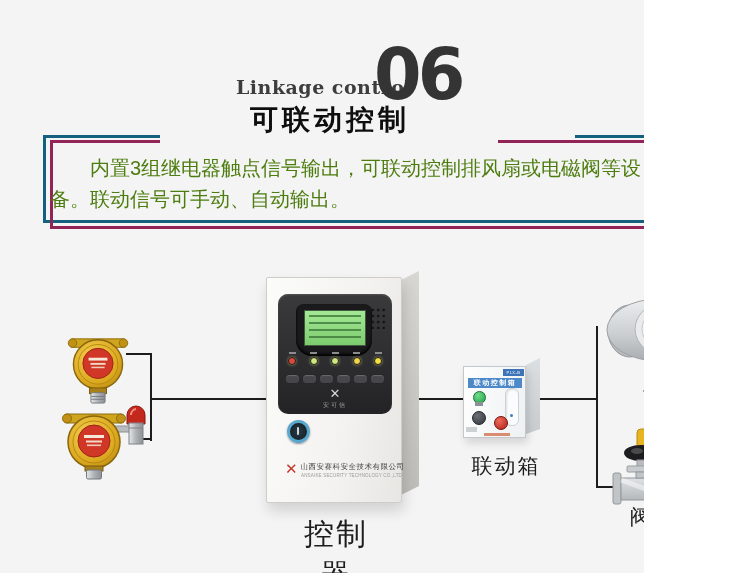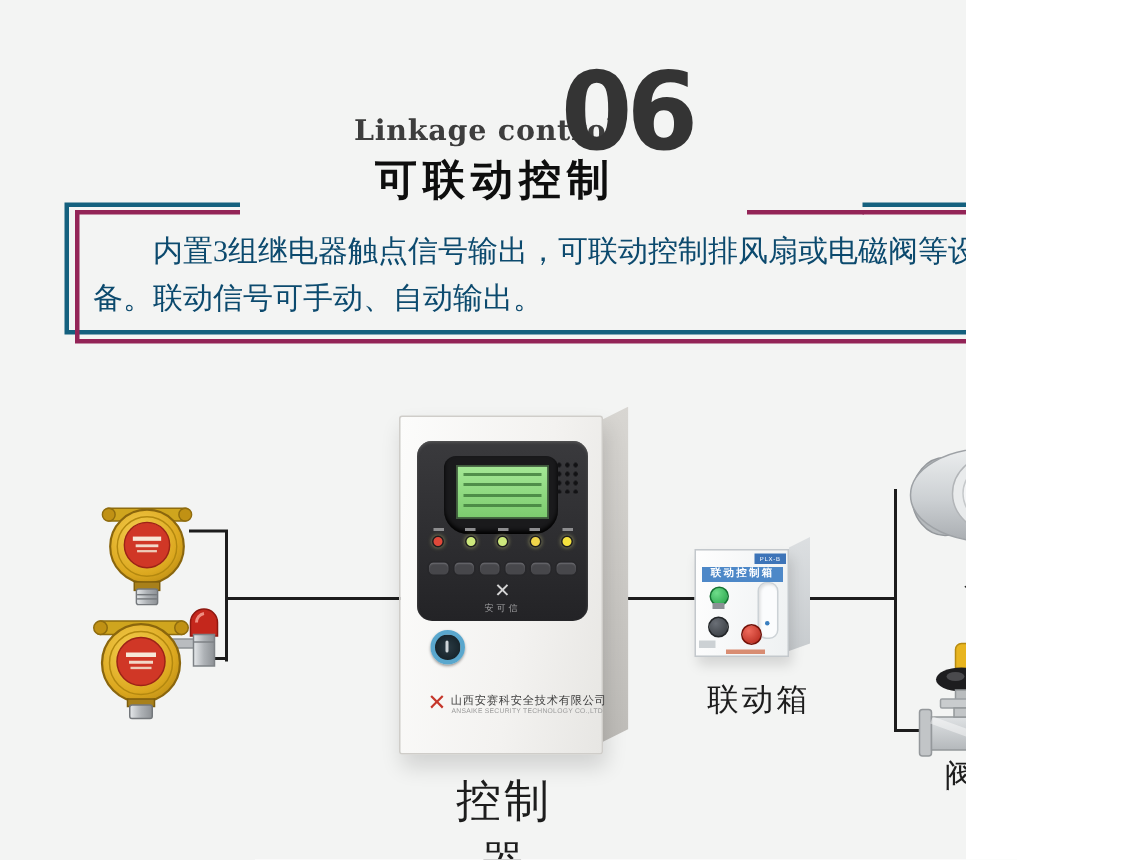--- a/index.html
+++ b/index.html
@@ -14,22 +14,22 @@
               letter-spacing:-4px;transform:scaleX(.95);transform-origin:left top;
               font-family:"DejaVu Sans","Liberation Sans",sans-serif;}
   .main-title{left:40px;top:101px;width:580px;text-align:center;font-size:28px;font-weight:900;
               color:#0e0e0e;letter-spacing:4px;z-index:6;}
 
   
   .rect-teal{left:43px;top:135px;width:643px;height:88px;border:3px solid #14607e;box-sizing:border-box;}
   .rect-maroon{left:50px;top:140px;width:642px;height:89px;border:3px solid #932457;box-sizing:border-box;}
   .title-mask{left:160px;top:126px;width:415px;height:20px;background:#f3f4f3;z-index:4;}
   .maroon-seg{left:498px;top:140px;width:78px;height:3px;background:#932457;z-index:5;}
-  .desc{left:62px;top:153px;width:614px;font-family:Liberation Serif, serif;
-        font-size:20px;line-height:31px;color:#0c4a6e;text-indent:2em;z-index:6;}
+  .desc{left:50px;top:153px;width:614px;font-family:Liberation Sans, sans-serif;
+        font-size:20px;line-height:31px;color:#4d7c0f;text-indent:2em;z-index:6;}
 
   
   .line{background:#1c1c1c;z-index:1;}
 
   
   .dev-label{font-family:"Liberation Serif","DejaVu Serif",serif;color:#1d1d1d;
              letter-spacing:2px;text-align:center;z-index:3;}
 
   
   .ctrl{left:266px;top:271px;width:155px;height:235px;z-index:2;}

